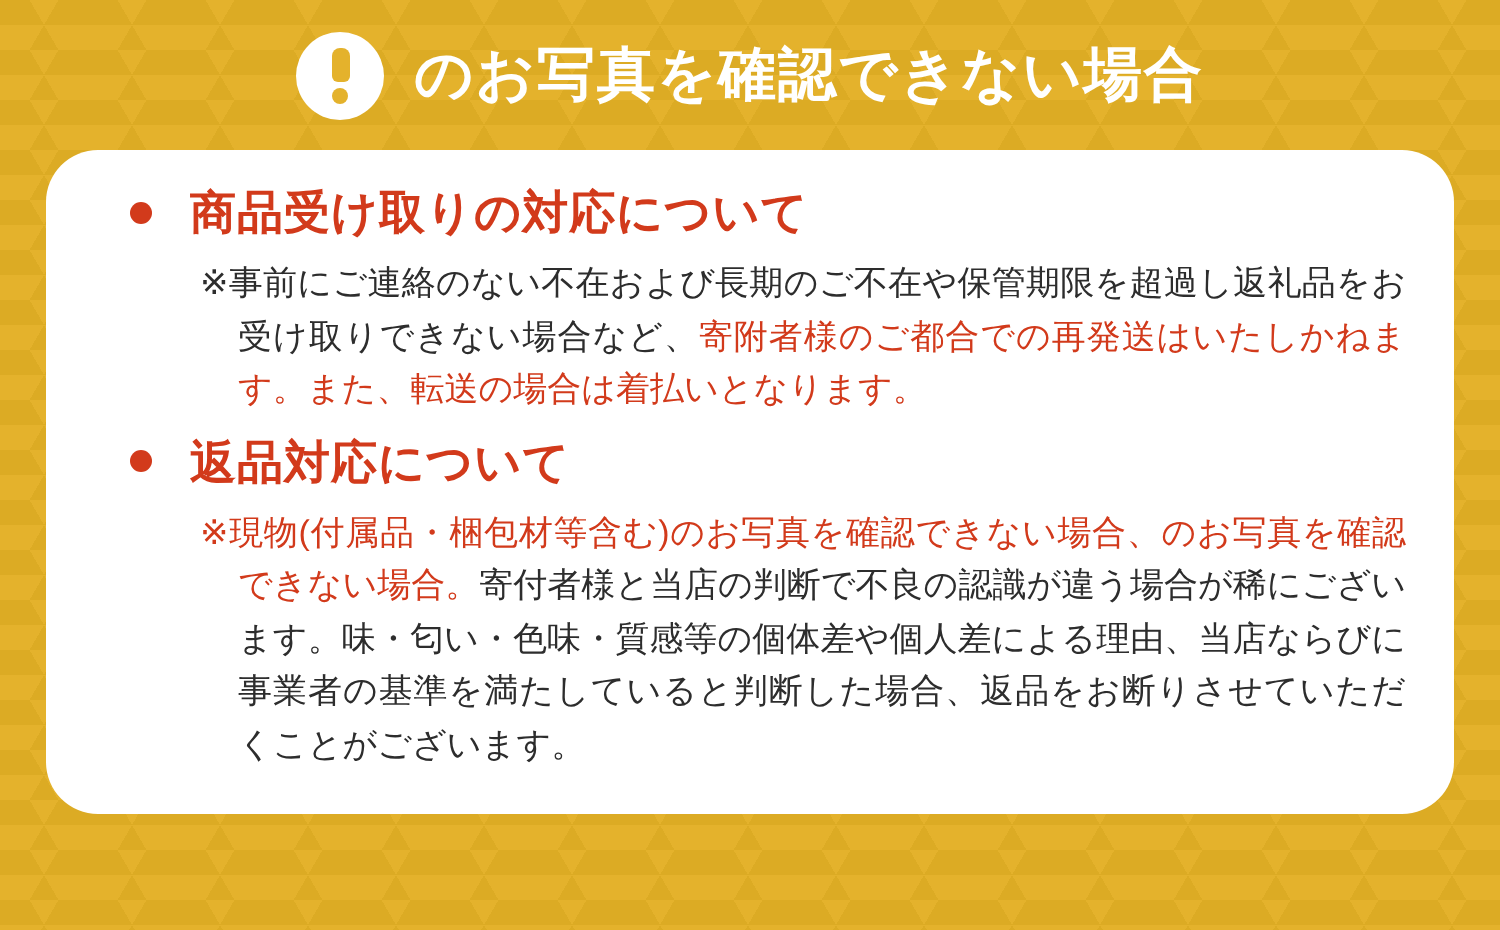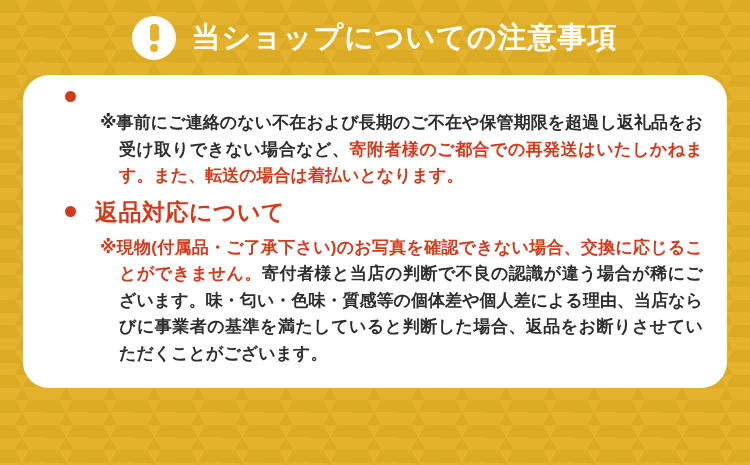--- a/index.html
+++ b/index.html
@@ -42,50 +42,51 @@
     width:11px;height:11px;border-radius:50%;background:#d23a1b;
     margin-left:20px;flex:0 0 auto;
   }
   .section-heading h2{
     margin:0;font-size:23px;line-height:30px;font-weight:800;color:#d23a1b;
     letter-spacing:0.5px;
   }
   .body-par{
     margin:0 0 7px 55px;
     padding-left:19px;text-indent:-19px;
-    font-size:17px;line-height:26.5px;font-weight:700;
+    font-size:17px;line-height:26.5px;font-weight:400;
     color:#2d2d2d;text-align:justify;
   }
   .seg-dark{color:#2d2d2d;}
   .seg-red{color:#d23a1b;}
 </style>
 </head>
 <body>
 
 <div class="page">
 
   <div class="header">
     <div class="icon-circle">
       <div class="excl-bar"></div>
       <div class="excl-dot"></div>
     </div>
-    <h1 class="page-title">当ショップについての注意事項</h1>
+    <h1 class="page-title">のお写真を確認できない場合</h1>
   </div>
 
   <div class="card">
 
     <div class="section">
       <div class="section-heading">
         <span class="bullet"></span>
+        <h2>商品受け取りの対応について</h2>
       </div>
       <p class="body-par"><span class="seg-dark">※事前にご連絡のない不在および長期のご不在や保管期限を超過し返礼品をお受け取りできない場合など、</span><span class="seg-red">寄附者様のご都合での再発送はいたしかねます。また、転送の場合は着払いとなります。</span></p>
     </div>
 
     <div class="section">
       <div class="section-heading second">
         <span class="bullet"></span>
         <h2>返品対応について</h2>
       </div>
-      <p class="body-par"><span class="seg-red">※現物(付属品・ご了承下さい)のお写真を確認できない場合、交換に応じることができません。</span><span class="seg-dark">寄付者様と当店の判断で不良の認識が違う場合が稀にございます。味・匂い・色味・質感等の個体差や個人差による理由、当店ならびに事業者の基準を満たしていると判断した場合、返品をお断りさせていただくことがございます。</span></p>
+      <p class="body-par"><span class="seg-red">※現物(付属品・梱包材等含む)のお写真を確認できない場合、のお写真を確認できない場合。</span><span class="seg-dark">寄付者様と当店の判断で不良の認識が違う場合が稀にございます。味・匂い・色味・質感等の個体差や個人差による理由、当店ならびに事業者の基準を満たしていると判断した場合、返品をお断りさせていただくことがございます。</span></p>
     </div>
 
   </div>
 </div>
 
 </body></html>

